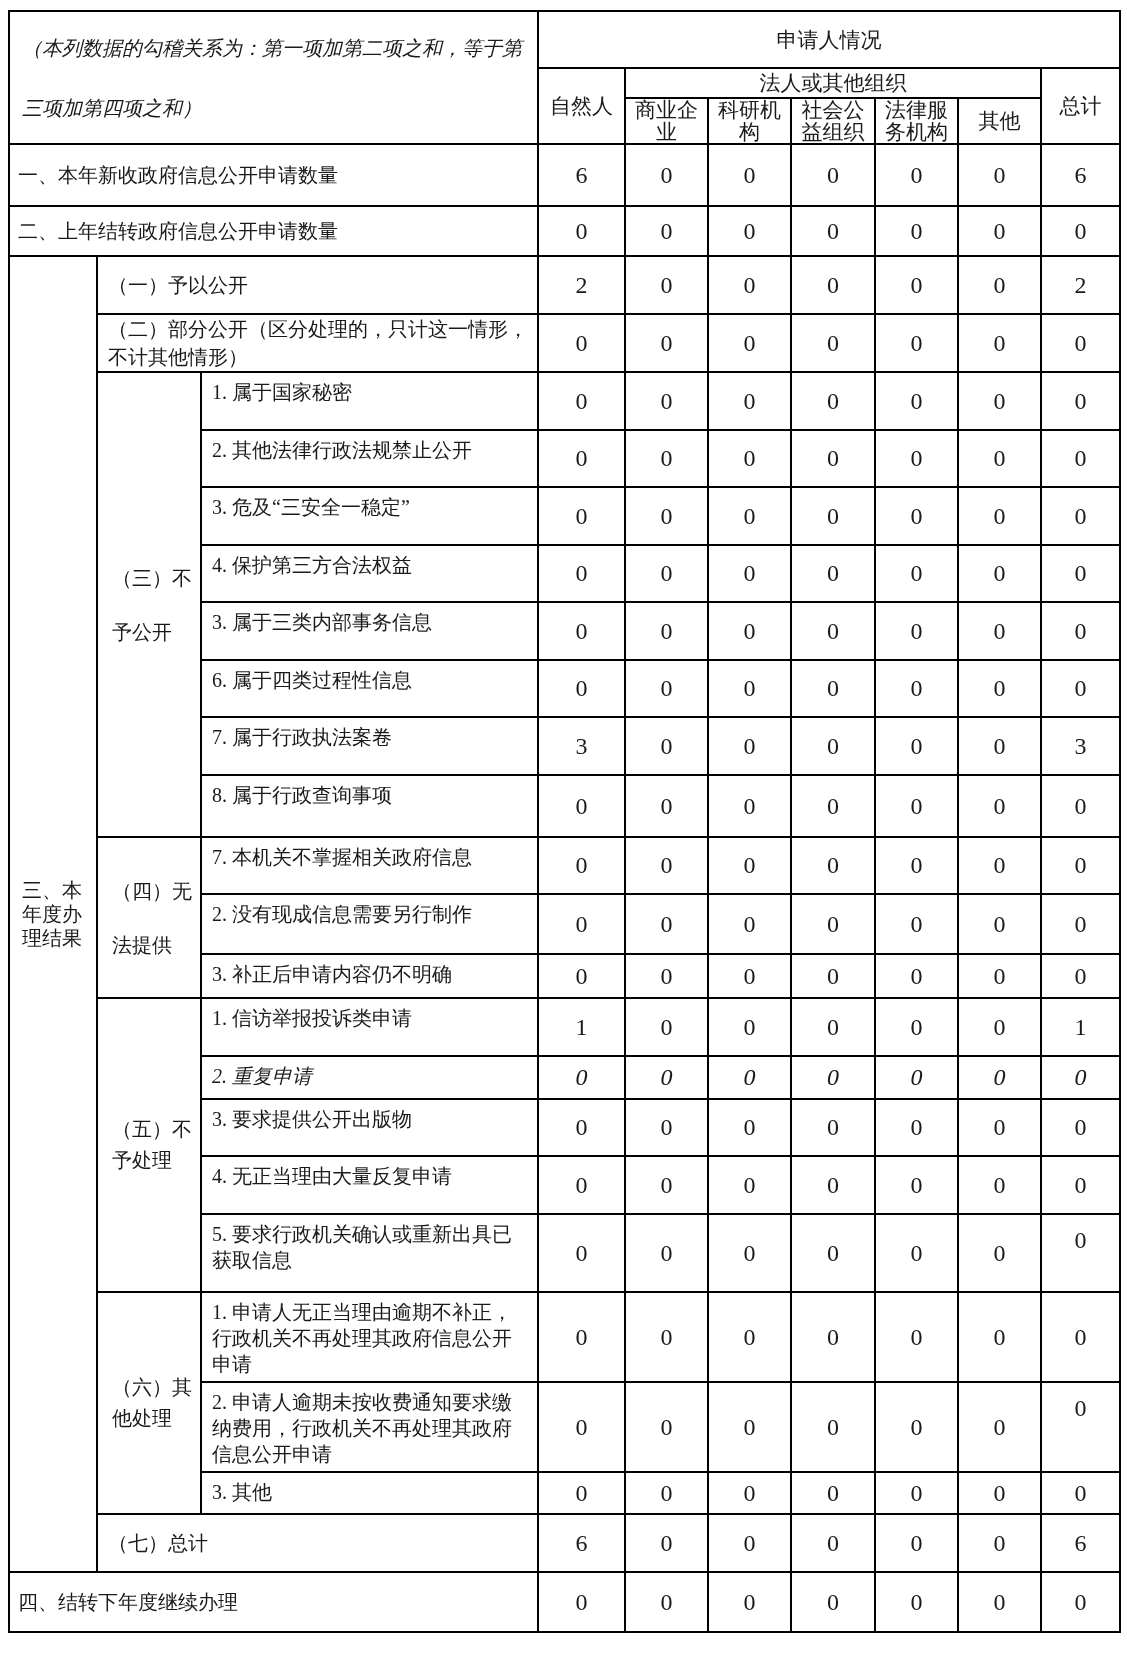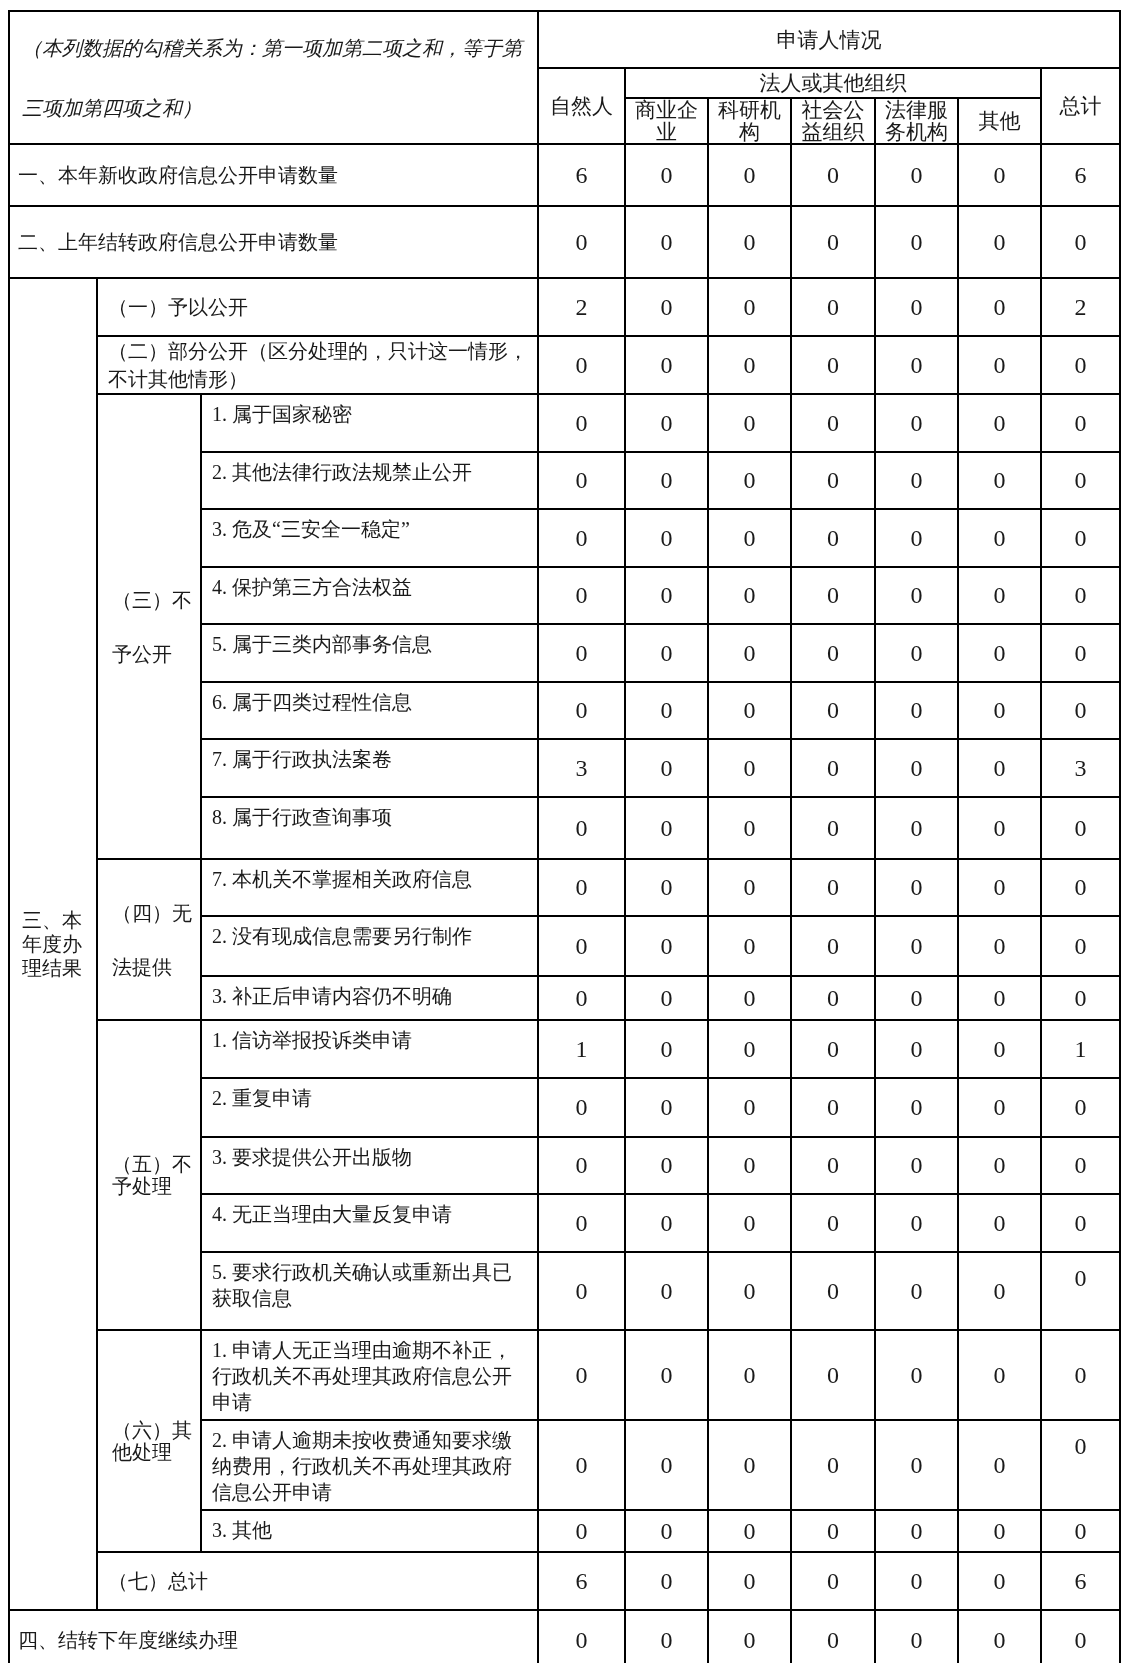--- a/index.html
+++ b/index.html
@@ -27,21 +27,21 @@
     vertical-align: middle;
     font-style: italic;
   }
   .num { font-size: 24px; text-align: center; vertical-align: middle; }
   .num.top-align { vertical-align: top; padding-top: 12px; }
   .lbl { font-size: 20px; }
   .simple-lbl { padding-left: 8px; vertical-align: middle; }
   .group-lbl { padding-left: 14px; padding-right: 2px; vertical-align: middle; line-height: 28px; }
   .group-lbl.wide { padding-left: 10px; padding-right: 6px; }
   .lh-loose { line-height: 54px; }
-  .lh-tight { line-height: 22px; border-radius: 19px; }
+  .lh-tight { line-height: 31px; border-radius: 19px; }
   .section-lbl { padding-left: 12px; padding-right: 2px; vertical-align: middle; line-height: 24px; }
   .item-lbl { padding: 6px 8px 4px 10px; vertical-align: top; line-height: 26px; }
 </style>
 </head>
 <body>
 
 <table class="report">
   <colgroup>
     <col style="width:88px">
       <col style="width:104px">
@@ -76,21 +76,21 @@
       <tr style="height: 62px;">
         <td class="lbl simple-lbl" colspan="3">一、本年新收政府信息公开申请数量</td>
         <td class="num">6</td>
         <td class="num">0</td>
         <td class="num">0</td>
         <td class="num">0</td>
         <td class="num">0</td>
         <td class="num">0</td>
         <td class="num">6</td>
       </tr>
-      <tr style="height: 72px; padding-left: 47px;">
+      <tr style="height: 50px; padding-left: 47px;">
         <td class="lbl simple-lbl" colspan="3">二、上年结转政府信息公开申请数量</td>
         <td class="num">0</td>
         <td class="num">0</td>
         <td class="num">0</td>
         <td class="num">0</td>
         <td class="num">0</td>
         <td class="num">0</td>
         <td class="num">0</td>
       </tr>
       <tr style="height: 58px;">
@@ -149,21 +149,21 @@
         <td class="lbl item-lbl">4. 保护第三方合法权益</td>
         <td class="num">0</td>
         <td class="num">0</td>
         <td class="num">0</td>
         <td class="num">0</td>
         <td class="num">0</td>
         <td class="num">0</td>
         <td class="num">0</td>
       </tr>
       <tr style="height: 58px;">
-        <td class="lbl item-lbl">5. 属于三类内部事务信息</td>
+        <td class="lbl item-lbl">3. 属于三类内部事务信息</td>
         <td class="num">0</td>
         <td class="num">0</td>
         <td class="num">0</td>
         <td class="num">0</td>
         <td class="num">0</td>
         <td class="num">0</td>
         <td class="num">0</td>
       </tr>
       <tr style="height: 57px;">
         <td class="lbl item-lbl">6. 属于四类过程性信息</td>
@@ -230,21 +230,21 @@
         <td class="lbl group-lbl lh-tight" rowspan="5">（五）不予处理</td>
         <td class="lbl item-lbl">1. 信访举报投诉类申请</td>
         <td class="num">1</td>
         <td class="num">0</td>
         <td class="num">0</td>
         <td class="num">0</td>
         <td class="num">0</td>
         <td class="num">0</td>
         <td class="num">1</td>
       </tr>
-      <tr style="height: 59px;">
+      <tr style="height: 43px; font-style: italic;">
         <td class="lbl item-lbl">2. 重复申请</td>
         <td class="num">0</td>
         <td class="num">0</td>
         <td class="num">0</td>
         <td class="num">0</td>
         <td class="num">0</td>
         <td class="num">0</td>
         <td class="num">0</td>
       </tr>
       <tr style="height: 57px;">

